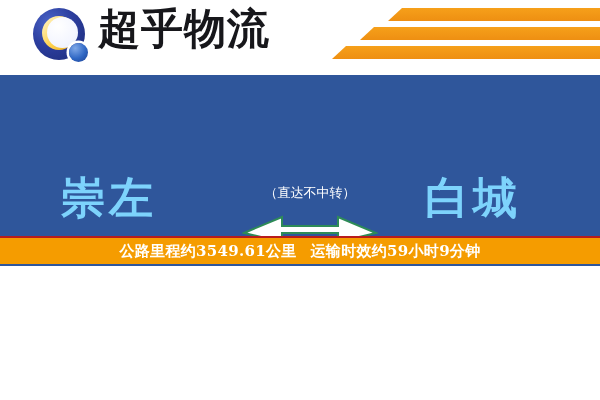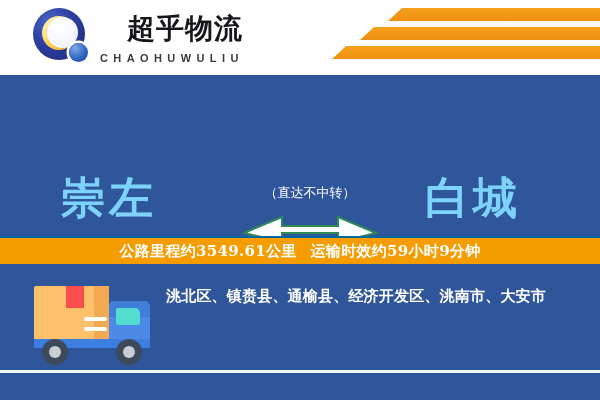--- a/index.html
+++ b/index.html
@@ -26,23 +26,22 @@
     background:radial-gradient(circle at 35% 30%,#ffffff 0%,#f4f6ff 60%,#e6ebfa 100%);
   }
   .logo-dot{
     position:absolute;left:36px;top:35px;width:19px;height:19px;border-radius:50%;
     background:radial-gradient(circle at 33% 28%,#7fa8e8 0%,#2f67c4 55%,#1d3f8f 100%);
     box-shadow:0 0 0 2.5px #ffffff;
   }
   .logo-text{position:absolute;left:98px;top:9px;}
   .logo-cn{
     font-family:"DejaVu Serif","Liberation Serif",serif;
-    font-size:28px;line-height:40px;font-weight:bold;color:#17171b;
+    font-size:42px;line-height:40px;font-weight:bold;color:#17171b;
     letter-spacing:1px;
-    margin-left:29px;
   }
   .logo-en{
     font-family:"Liberation Sans","DejaVu Sans",sans-serif;
     font-size:11px;line-height:13px;font-weight:bold;color:#3b3b42;
     letter-spacing:5.4px;margin-top:3px;margin-left:2px;
   }
   .stripes{position:absolute;right:0;top:8px;width:285px;height:58px;}
   .stripe{position:absolute;right:0;height:13px;background:linear-gradient(#f6a01a,#ee8f12);}
   .stripe.s1{top:0;width:212px;clip-path:polygon(14px 0,100% 0,100% 100%,0 100%);}
   .stripe.s2{top:19px;width:240px;clip-path:polygon(14px 0,100% 0,100% 100%,0 100%);}
@@ -66,21 +65,21 @@
     font-size:13px;line-height:16px;color:#ffffff;white-space:nowrap;
   }
   .tag-top{top:36px;}
   .tag-bottom{top:104px;font-weight:bold;}
   .arrows{position:absolute;left:2px;top:62px;width:136px;height:34px;}
 
   
   .infobar{
     position:absolute;left:0;top:236px;width:600px;height:30px;
     background:#f59c00;
-    border-top:2px solid #0369a1;border-bottom:2px solid #2f569b;
+    border-top:2px solid #b91c1c;border-bottom:2px solid #2f569b;
     box-sizing:border-box;
     display:flex;align-items:center;justify-content:center;
   }
   .infobar-text{
     font-family:"DejaVu Serif","Liberation Serif",serif;
     font-size:15px;font-weight:bold;color:#ffffff;letter-spacing:0.3px;
     white-space:nowrap;
   }
   .infobar-gap{display:inline-block;width:14px;}
 
@@ -120,21 +119,20 @@
     <div class="logo-mark">
       <div class="logo-disc"></div>
       <div class="logo-moon">
         <div class="logo-moon-cut"></div>
       </div>
       <div class="logo-dot"></div>
     </div>
 
     <div class="logo-text">
       <div class="logo-cn">超乎物流</div>
-      <div class="logo-en">CHAOHUWULIU</div>
     </div>
 
     <div class="stripes">
       <div class="stripe s1"></div>
       <div class="stripe s2"></div>
       <div class="stripe s3"></div>
     </div>
   </div>
 
   <div class="route">
@@ -151,38 +149,14 @@
       <div class="tag-bottom">【往返运输】</div>
     </div>
 
     <div class="city to">白城</div>
   </div>
 
   <div class="infobar">
     <div class="infobar-text"><span>公路里程约3549.61公里</span><span class="infobar-gap"></span><span>运输时效约59小时9分钟</span></div>
   </div>
 
-  <div class="coverage">
-
-    <div class="truck">
-      <div class="truck-bed"></div>
-      <div class="truck-box"></div>
-      <div class="truck-box-shade"></div>
-      <div class="truck-tape"></div>
-      <div class="truck-line1"></div>
-      <div class="truck-line2"></div>
-      <div class="truck-cab"></div>
-      <div class="truck-cab-top"></div>
-      <div class="truck-window"></div>
-      <div class="wheel w1">
-        <div class="hub"></div>
-      </div>
-      <div class="wheel w2">
-        <div class="hub"></div>
-      </div>
-    </div>
-
-    <div class="districts">洮北区、镇赉县、通榆县、经济开发区、洮南市、大安市</div>
-
-    <div class="divider"></div>
-  </div>
 
 </div>
 
 </body></html>

